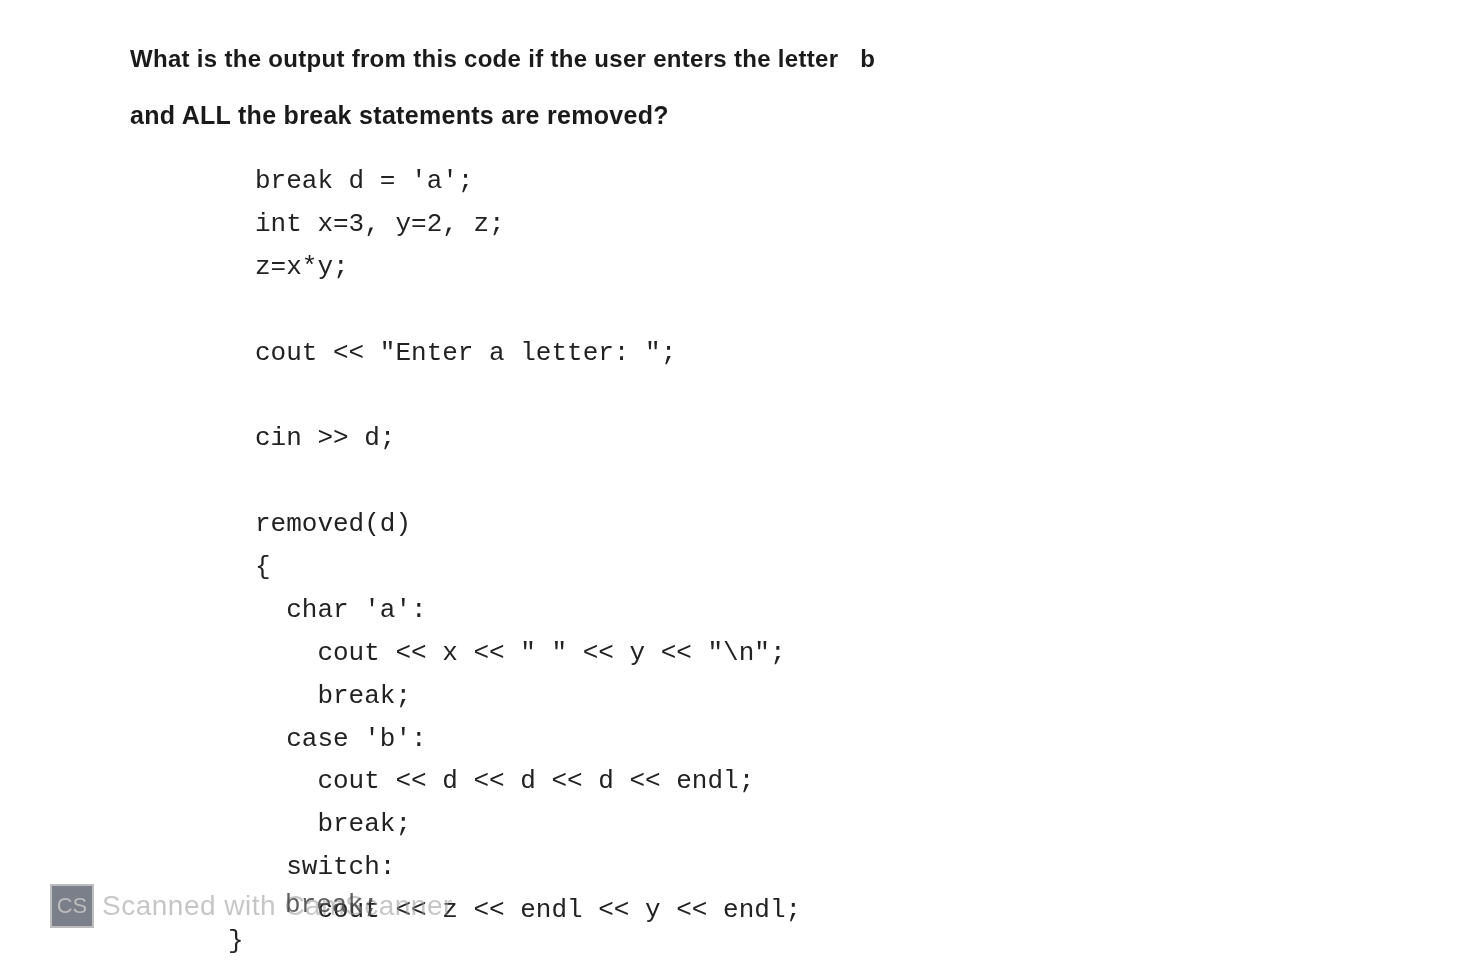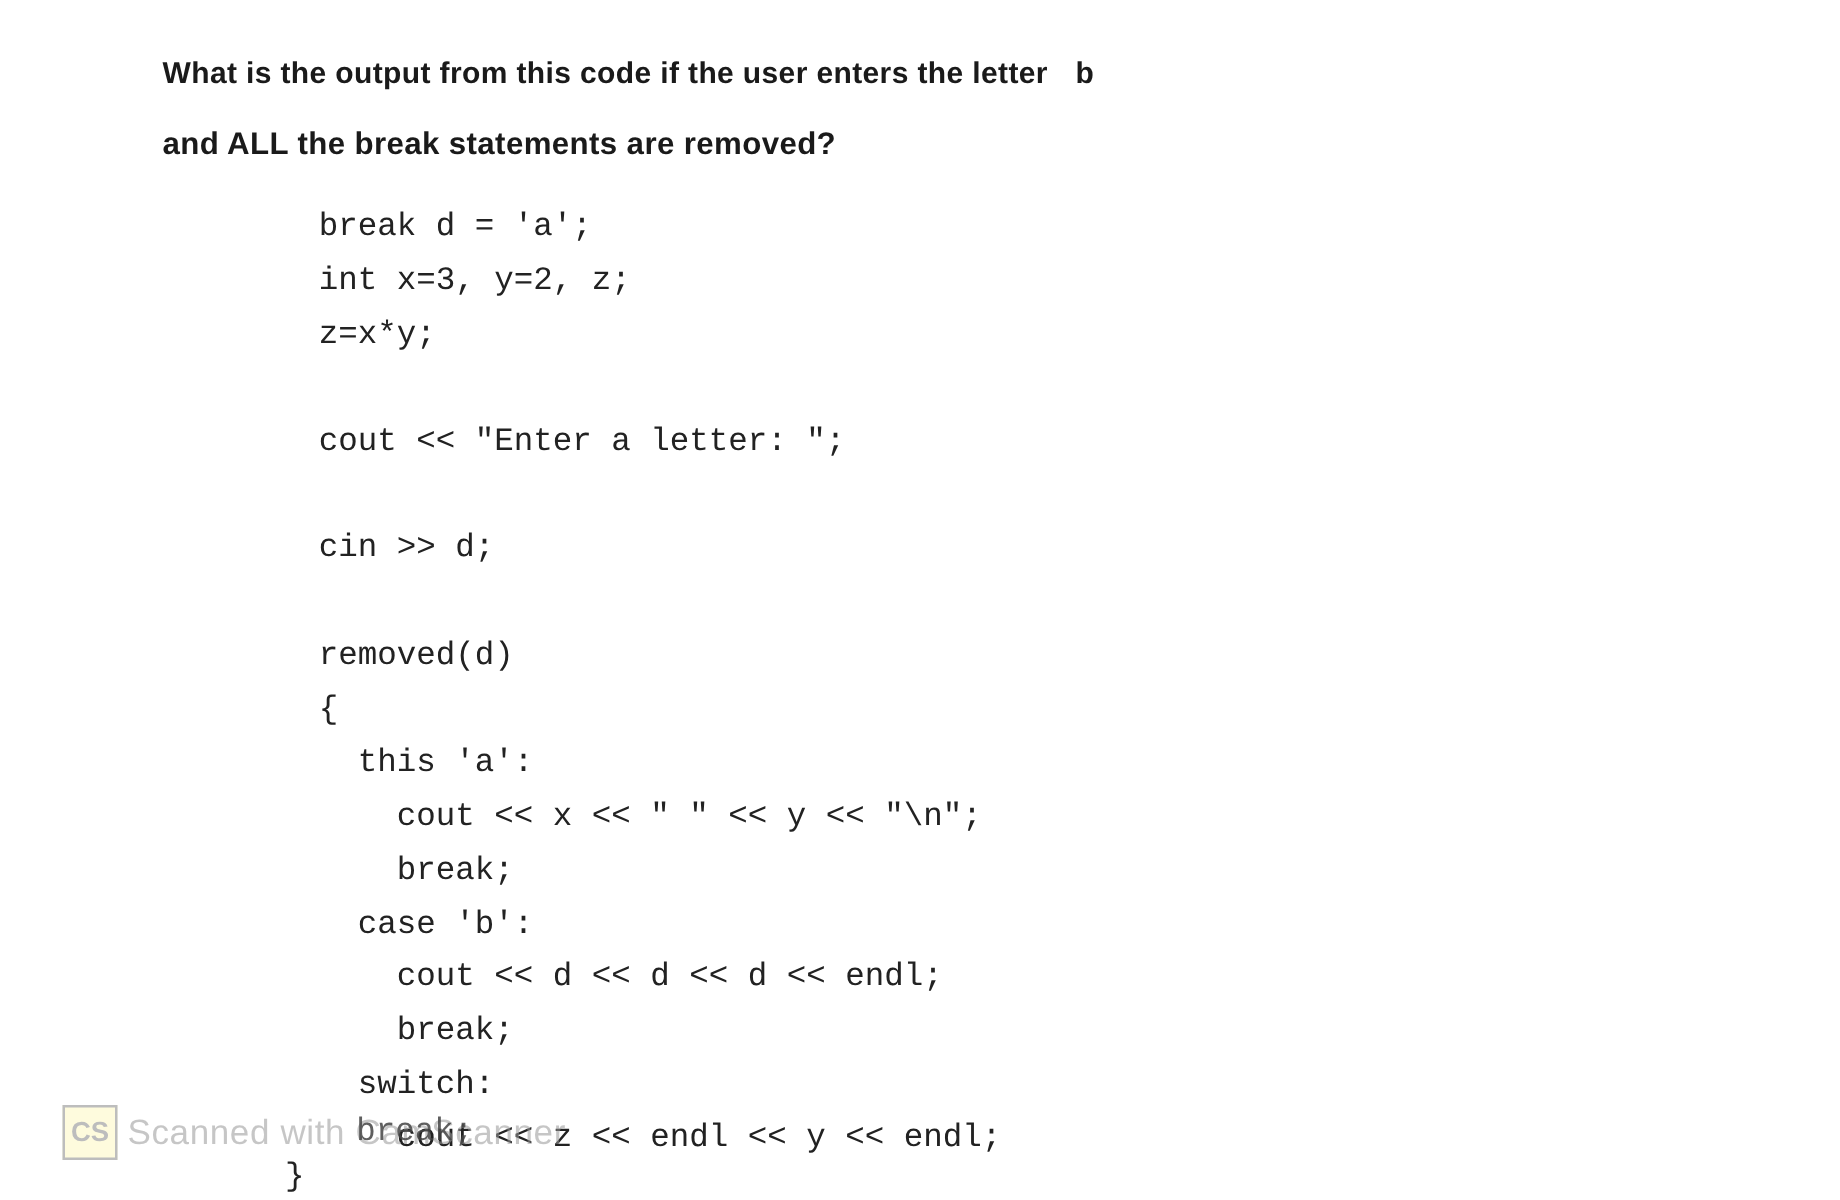--- a/index.html
+++ b/index.html
@@ -52,24 +52,24 @@
       opacity: 0.55;
     }
     .watermark-icon {
       width: 44px;
       height: 44px;
       border: 2px solid #888;
       display: flex;
       align-items: center;
       justify-content: center;
       font-family: Arial, sans-serif;
-      font-weight: bold;
+      font-weight: normal;
       font-size: 22px;
       color: #888;
-      background: #fef9c3;
+      background: #0f172a;
     }
     .watermark-text {
       font-family: Arial, sans-serif;
       font-size: 28px;
       color: #999;
       letter-spacing: 0.5px;
     }
     .overlay-code {
       position: absolute;
       font-family: 'Courier New', Courier, monospace;
@@ -99,21 +99,21 @@
 <div class="code-block"><span>break d = 'a';</span>
 <span>int x=3, y=2, z;</span>
 <span>z=x*y;</span>
 <span></span>
 <span>cout &lt;&lt; "Enter a letter: ";</span>
 <span></span>
 <span>cin &gt;&gt; d;</span>
 <span></span>
 <span>removed(d)</span>
 <span>{</span>
-<span>  this 'a':</span>
+<span>  char 'a':</span>
 <span>    cout &lt;&lt; x &lt;&lt; " " &lt;&lt; y &lt;&lt; "\n";</span>
 <span>    break;</span>
 <span>  case 'b':</span>
 <span>    cout &lt;&lt; d &lt;&lt; d &lt;&lt; d &lt;&lt; endl;</span>
 <span>    break;</span>
 <span>  switch:</span>
 <span>    cout &lt;&lt; z &lt;&lt; endl &lt;&lt; y &lt;&lt; endl;</span></div>
 
 <div class="watermark">
   <div class="watermark-icon">CS</div>

